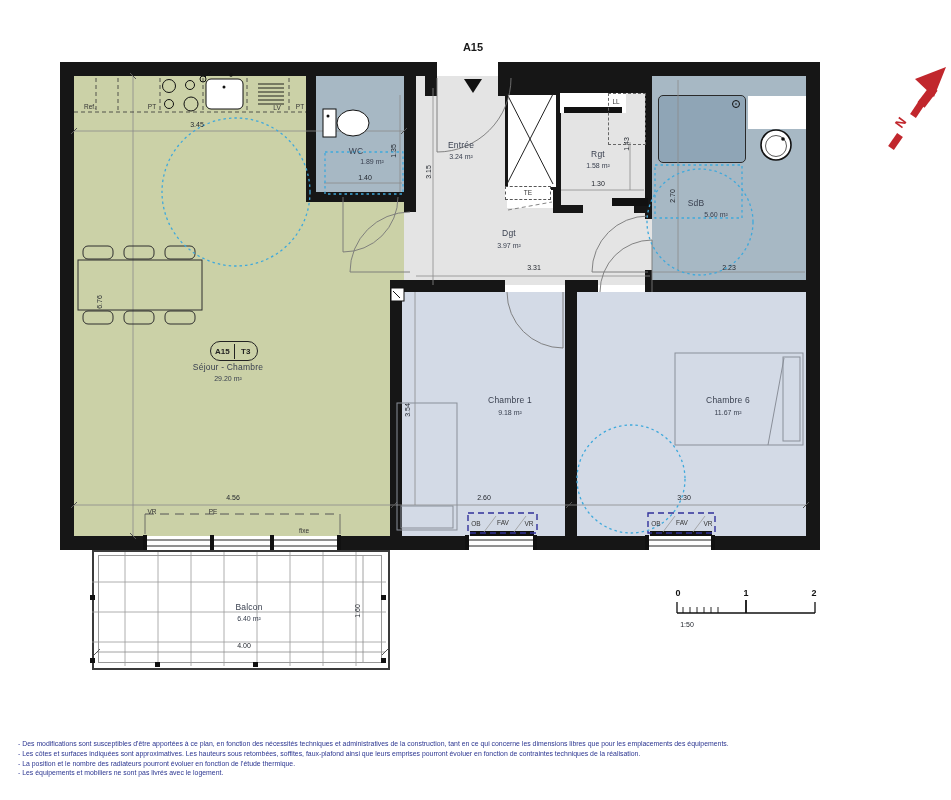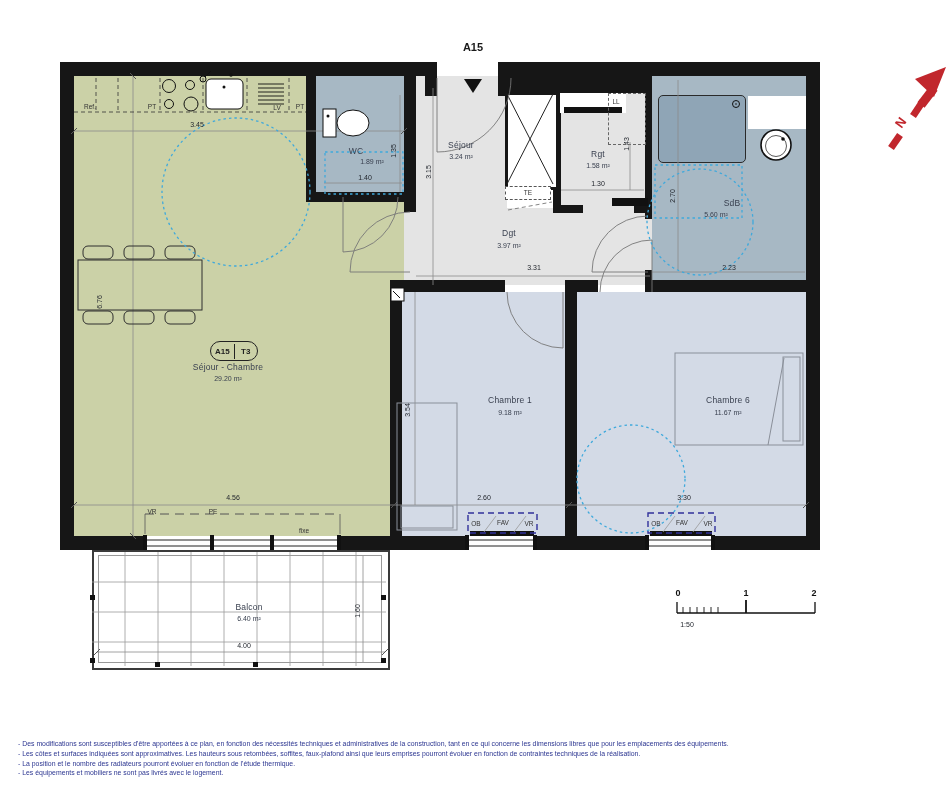--- a/index.html
+++ b/index.html
@@ -231,25 +231,25 @@
     <span class="b1">A15</span>
     <span>T3</span>
   </div>
 
   <div class="lbl a15top" style="left:473px;top:47px;">A15</div>
 
   <div class="lbl rname" style="left:228px;top:367px;">Séjour - Chambre</div>
   <div class="lbl rarea" style="left:228px;top:378px;">29.20 m²</div>
   <div class="lbl rname" style="left:356px;top:151px;">WC</div>
   <div class="lbl rarea" style="left:372px;top:161px;">1.89 m²</div>
-  <div class="lbl rname" style="left:461px;top:145px;">Séjour</div>
+  <div class="lbl rname" style="left:461px;top:145px;">Entrée</div>
   <div class="lbl rarea" style="left:461px;top:156px;">3.24 m²</div>
   <div class="lbl rname" style="left:598px;top:154px;">Rgt</div>
   <div class="lbl rarea" style="left:598px;top:165px;">1.58 m²</div>
-  <div class="lbl rname" style="left:732px;top:203px;">SdB</div>
+  <div class="lbl rname" style="left:696px;top:203px;">SdB</div>
   <div class="lbl rarea" style="left:716px;top:214px;">5.60 m²</div>
   <div class="lbl rname" style="left:509px;top:233px;">Dgt</div>
   <div class="lbl rarea" style="left:509px;top:245px;">3.97 m²</div>
   <div class="lbl rname" style="left:510px;top:400px;">Chambre 1</div>
   <div class="lbl rarea" style="left:510px;top:412px;">9.18 m²</div>
   <div class="lbl rname" style="left:728px;top:400px;">Chambre 6</div>
   <div class="lbl rarea" style="left:728px;top:412px;">11.67 m²</div>
   <div class="lbl rname" style="left:249px;top:607px;">Balcon</div>
   <div class="lbl rarea" style="left:249px;top:618px;">6.40 m²</div>
 

